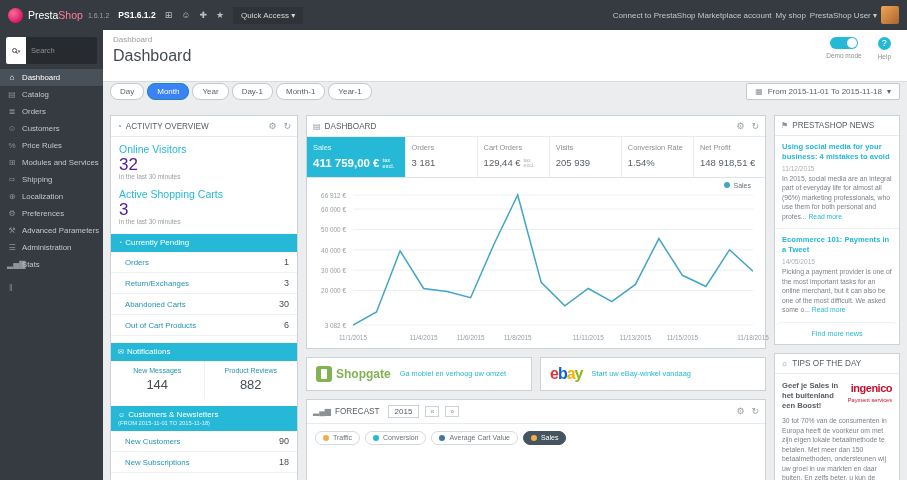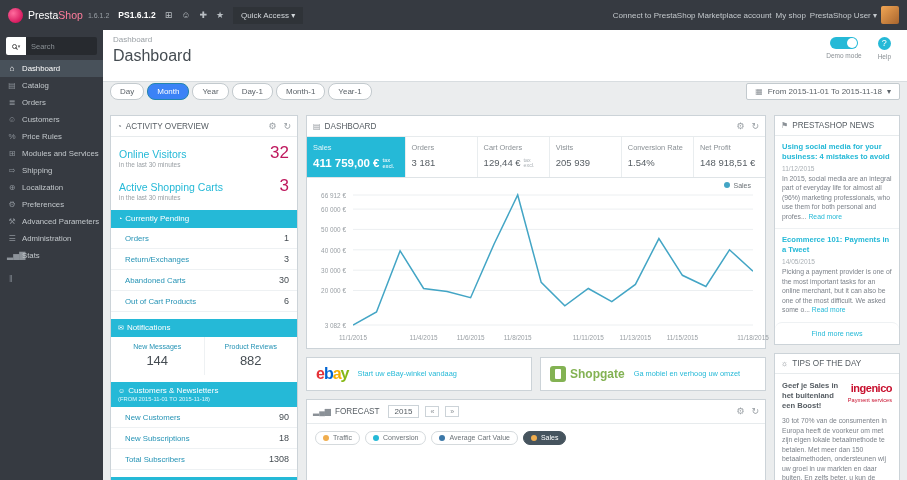--- a/index.html
+++ b/index.html
@@ -15,21 +15,21 @@
   .ver { font-size:7px; color:#9aa0a6; }
   .shopcode { font-size:8.5px; color:#fff; font-weight:bold; }
   .tb-icon { color:#b9bec3; font-size:9px; cursor:pointer; }
   .qa { font-size:8px; color:#d2d6da; background:#2f3338; padding:4px 8px; cursor:pointer; }
   .tb-right { margin-left:auto; display:flex; align-items:center; gap:4px; }
   .tb-link { font-size:8px; color:#c4c9cd; cursor:pointer; }
   .avatar { width:18px; height:18px; border-radius:2px; background:linear-gradient(135deg,#f2a654,#a8652e); }
 
   
   .sidebar { position:absolute; top:30px; left:0; bottom:0; width:103px; background:#363a41; z-index:9; }
-  .sb-search { margin:7px 6px 5px; display:flex; height:18px; }
+  .sb-search { margin:7px 6px 5px; display:flex; height:27px; }
   .sb-q { background:#fff; width:20px; display:flex; align-items:center; justify-content:center; gap:1px; border-radius:2px 0 0 2px; cursor:pointer; }
   .mag { width:5px; height:5px; border:1px solid #555; border-radius:50%; position:relative; }
   .mag::after { content:''; position:absolute; width:3px; height:1px; background:#555; transform:rotate(45deg); right:-2px; bottom:-1px; }
   .sb-q .caret { font-size:5px; color:#555; }
   .sb-input { flex:1; min-width:0; background:#272a2f; border:none; outline:none; color:#aab0b5; font-size:7.5px; padding:0 5px; border-radius:0 2px 2px 0; }
   .sb-input::placeholder { color:#8a9095; }
   .menu { margin-top:3px; }
   .mi { display:flex; align-items:center; gap:5px; padding:4px 7px; font-size:7.8px; color:#c2c7cb; cursor:pointer; white-space:nowrap; overflow:hidden; }
   .mi-icon { width:10px; min-width:10px; color:#8d939a; font-size:8px; text-align:center; }
   .mi.active { background:#48515a; color:#fff; }
@@ -60,23 +60,23 @@
 
   
   .panel { background:#fff; border:1px solid #ccd3d8; margin-bottom:8px; }
   .panel-h { display:flex; align-items:center; gap:4px; padding:5px 6px; font-size:8.2px; color:#565d63; border-bottom:1px solid #e7ebed; }
   .ph-icon { color:#8b9197; font-size:8px; }
   .ph-sp { flex:1; }
   .ph-btn { color:#9aa0a5; font-size:9px; cursor:pointer; margin-left:3px; }
 
   
   .metric { padding:6px 8px 2px; }
-  .metric-line { display:flex; justify-content:space-between; align-items:baseline; }
+  .metric-line { display:flex; justify-content:space-between; align-items:baseline;flex-direction:column; }
   .metric-label { color:#25b9d7; font-size:10.5px; cursor:pointer; }
-  .metric-value { font-size:17px; color:#be185d; }
+  .metric-value { font-size:17px; color:#4c1d95; }
   .metric-sub { font-size:6.5px; color:#9aa0a5; margin-top:-2px; }
   .sec-h { background:#25b9d7; color:#fff; font-size:8px; padding:4px 7px; margin-top:7px; line-height:1.25; }
   .sec-h .sec-icon { margin-right:3px; font-size:7px; }
   .sec-sub { display:block; font-size:5.8px; color:#dff5fa; }
   .rowline { display:flex; justify-content:space-between; align-items:center; padding:5px 8px 5px 14px; border-bottom:1px solid #eef1f3; }
   .rowline .lbl { color:#2593b5; font-size:7.8px; cursor:pointer; }
   .rowline .val { color:#454c52; font-size:9px; }
   .notif-cols { display:flex; text-align:center; }
   .notif-col { flex:1; padding:6px 2px 7px; cursor:pointer; }
   .notif-col + .notif-col { border-left:1px solid #eef1f3; }
@@ -405,29 +405,29 @@
               <div class="xtick" style="left: 58.8235%;">11/11/2015</div>
               <div class="xtick" style="left: 70.5882%;">11/13/2015</div>
               <div class="xtick" style="left: 82.3529%;">11/15/2015</div>
               <div class="xtick" style="left: 100%;">11/18/2015</div>
             </div>
         </div>
       </div>
 
       <div class="mod-row">
         <div class="mod">
-          <div class="ebay"><span class="eb-e">e</span><span class="eb-b">b</span><span class="eb-a">a</span><span class="eb-y">y</span></div>
-          <span class="mod-link">Start uw eBay-winkel vandaag</span>
-        </div>
-        <div class="mod">
           <div class="sg">
             <div class="sg-icon"></div>
             <span class="sg-text">Shopgate</span>
           </div>
           <span class="mod-link">Ga mobiel en verhoog uw omzet</span>
+        </div>
+        <div class="mod">
+          <div class="ebay"><span class="eb-e">e</span><span class="eb-b">b</span><span class="eb-a">a</span><span class="eb-y">y</span></div>
+          <span class="mod-link">Start uw eBay-winkel vandaag</span>
         </div>
       </div>
 
       <div class="panel">
         <div class="panel-h">
           <span class="ph-icon">▂▄▆</span>
           <span>FORECAST</span>
           <span class="year-box"><span>2015</span></span>
           <span class="nav-btn">«</span>
           <span class="nav-btn">»</span>

